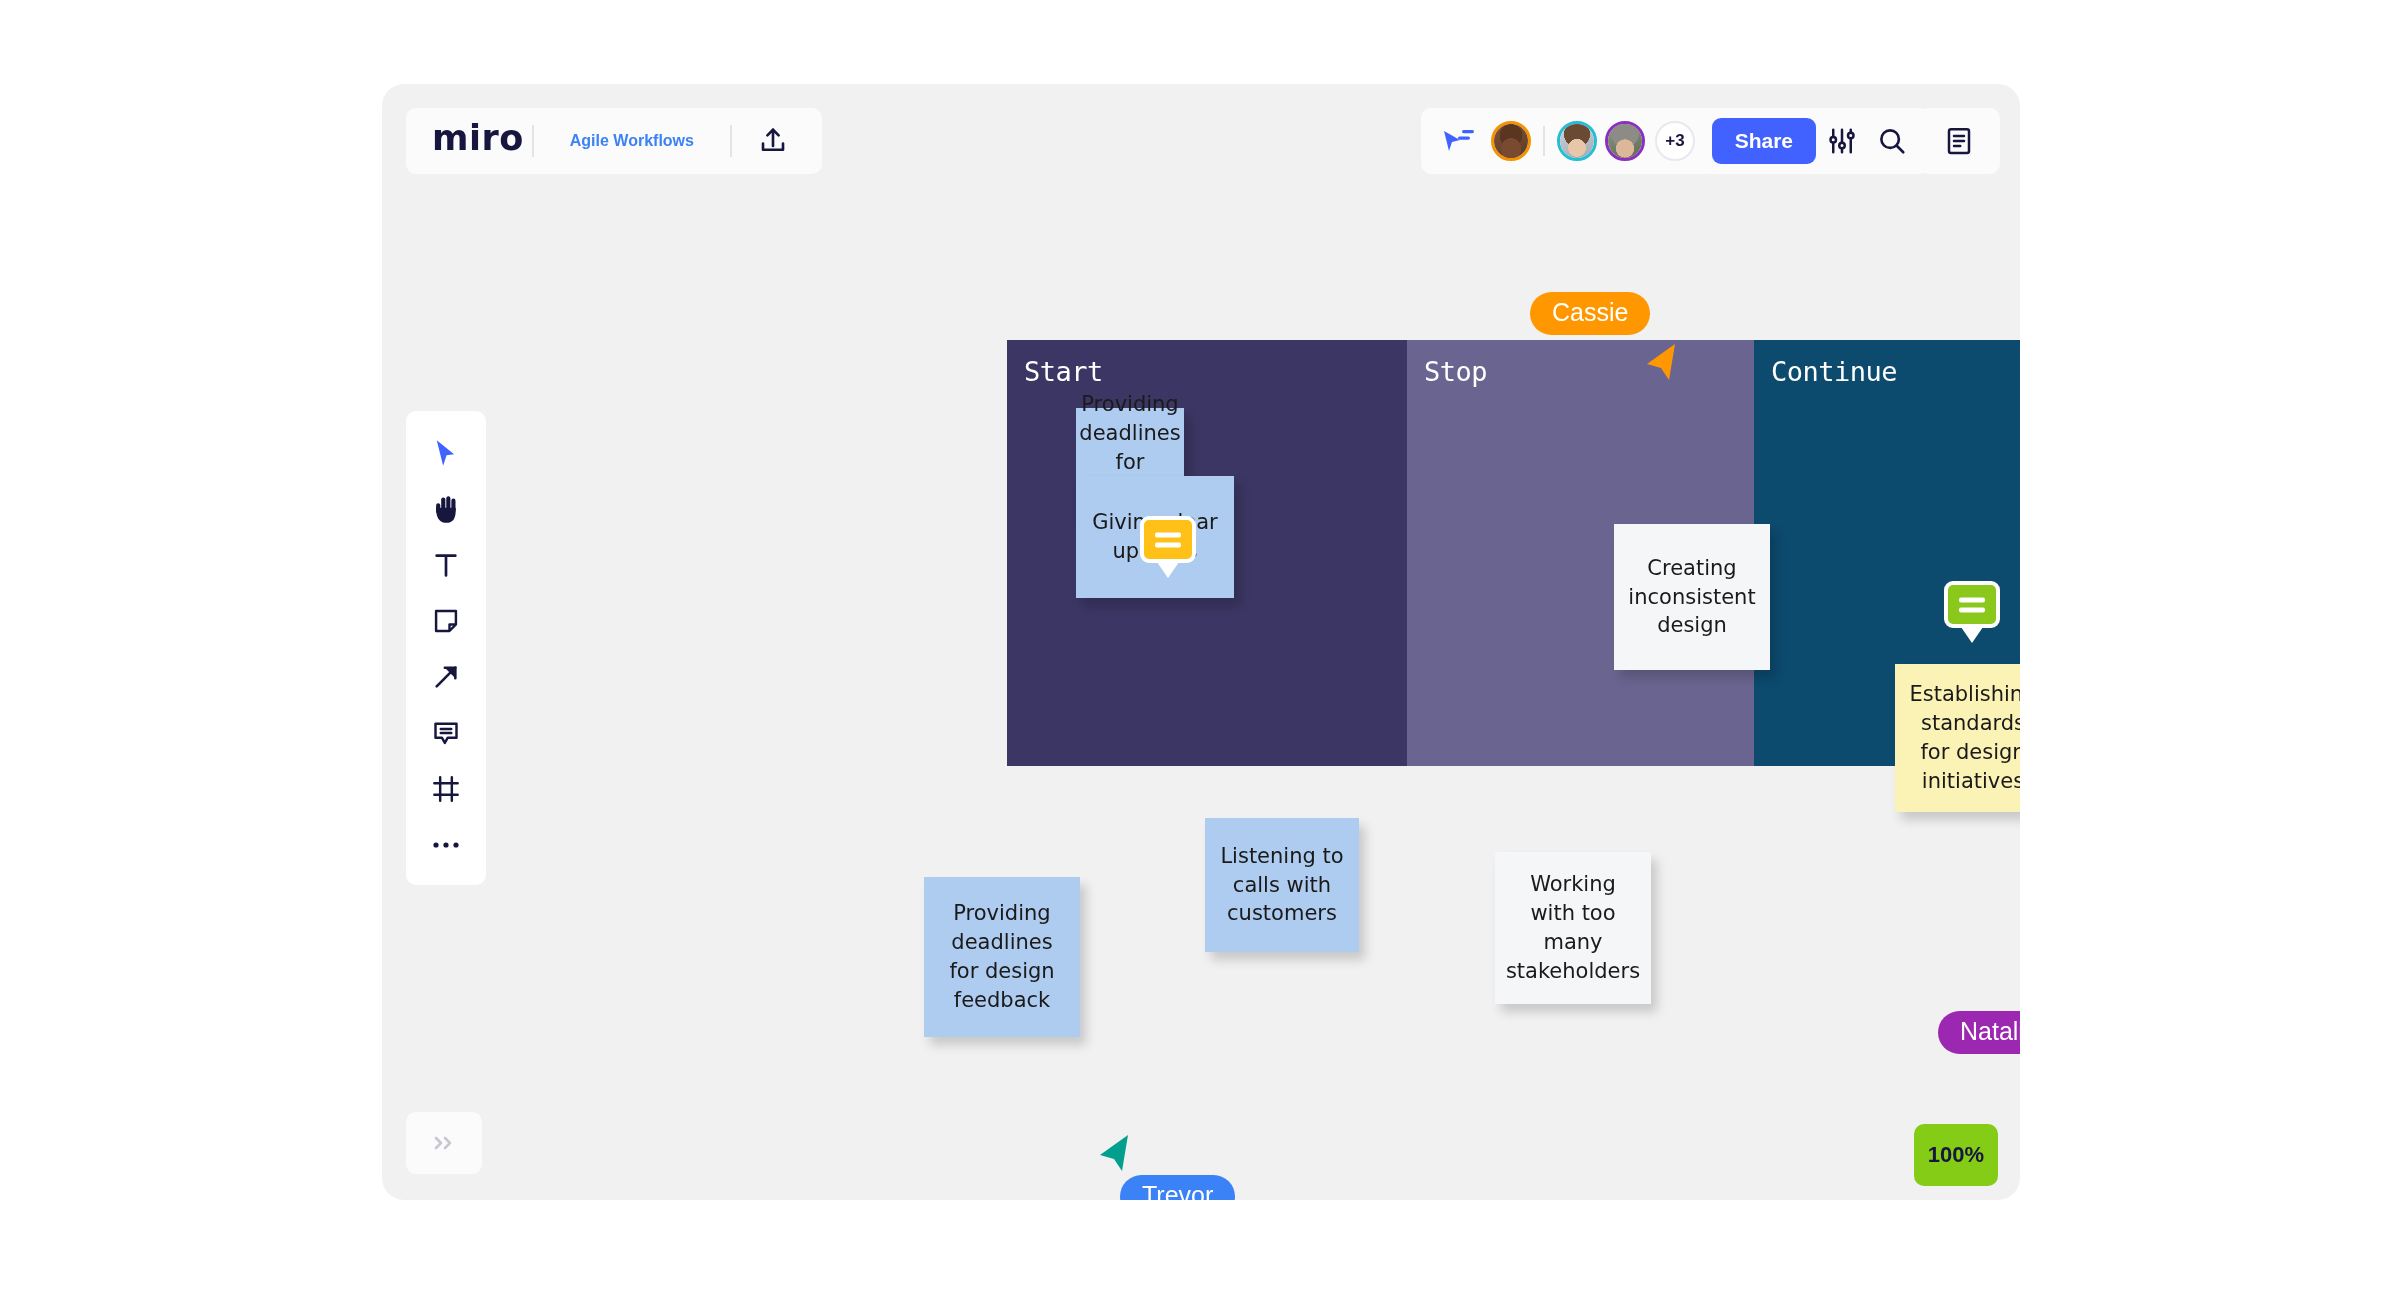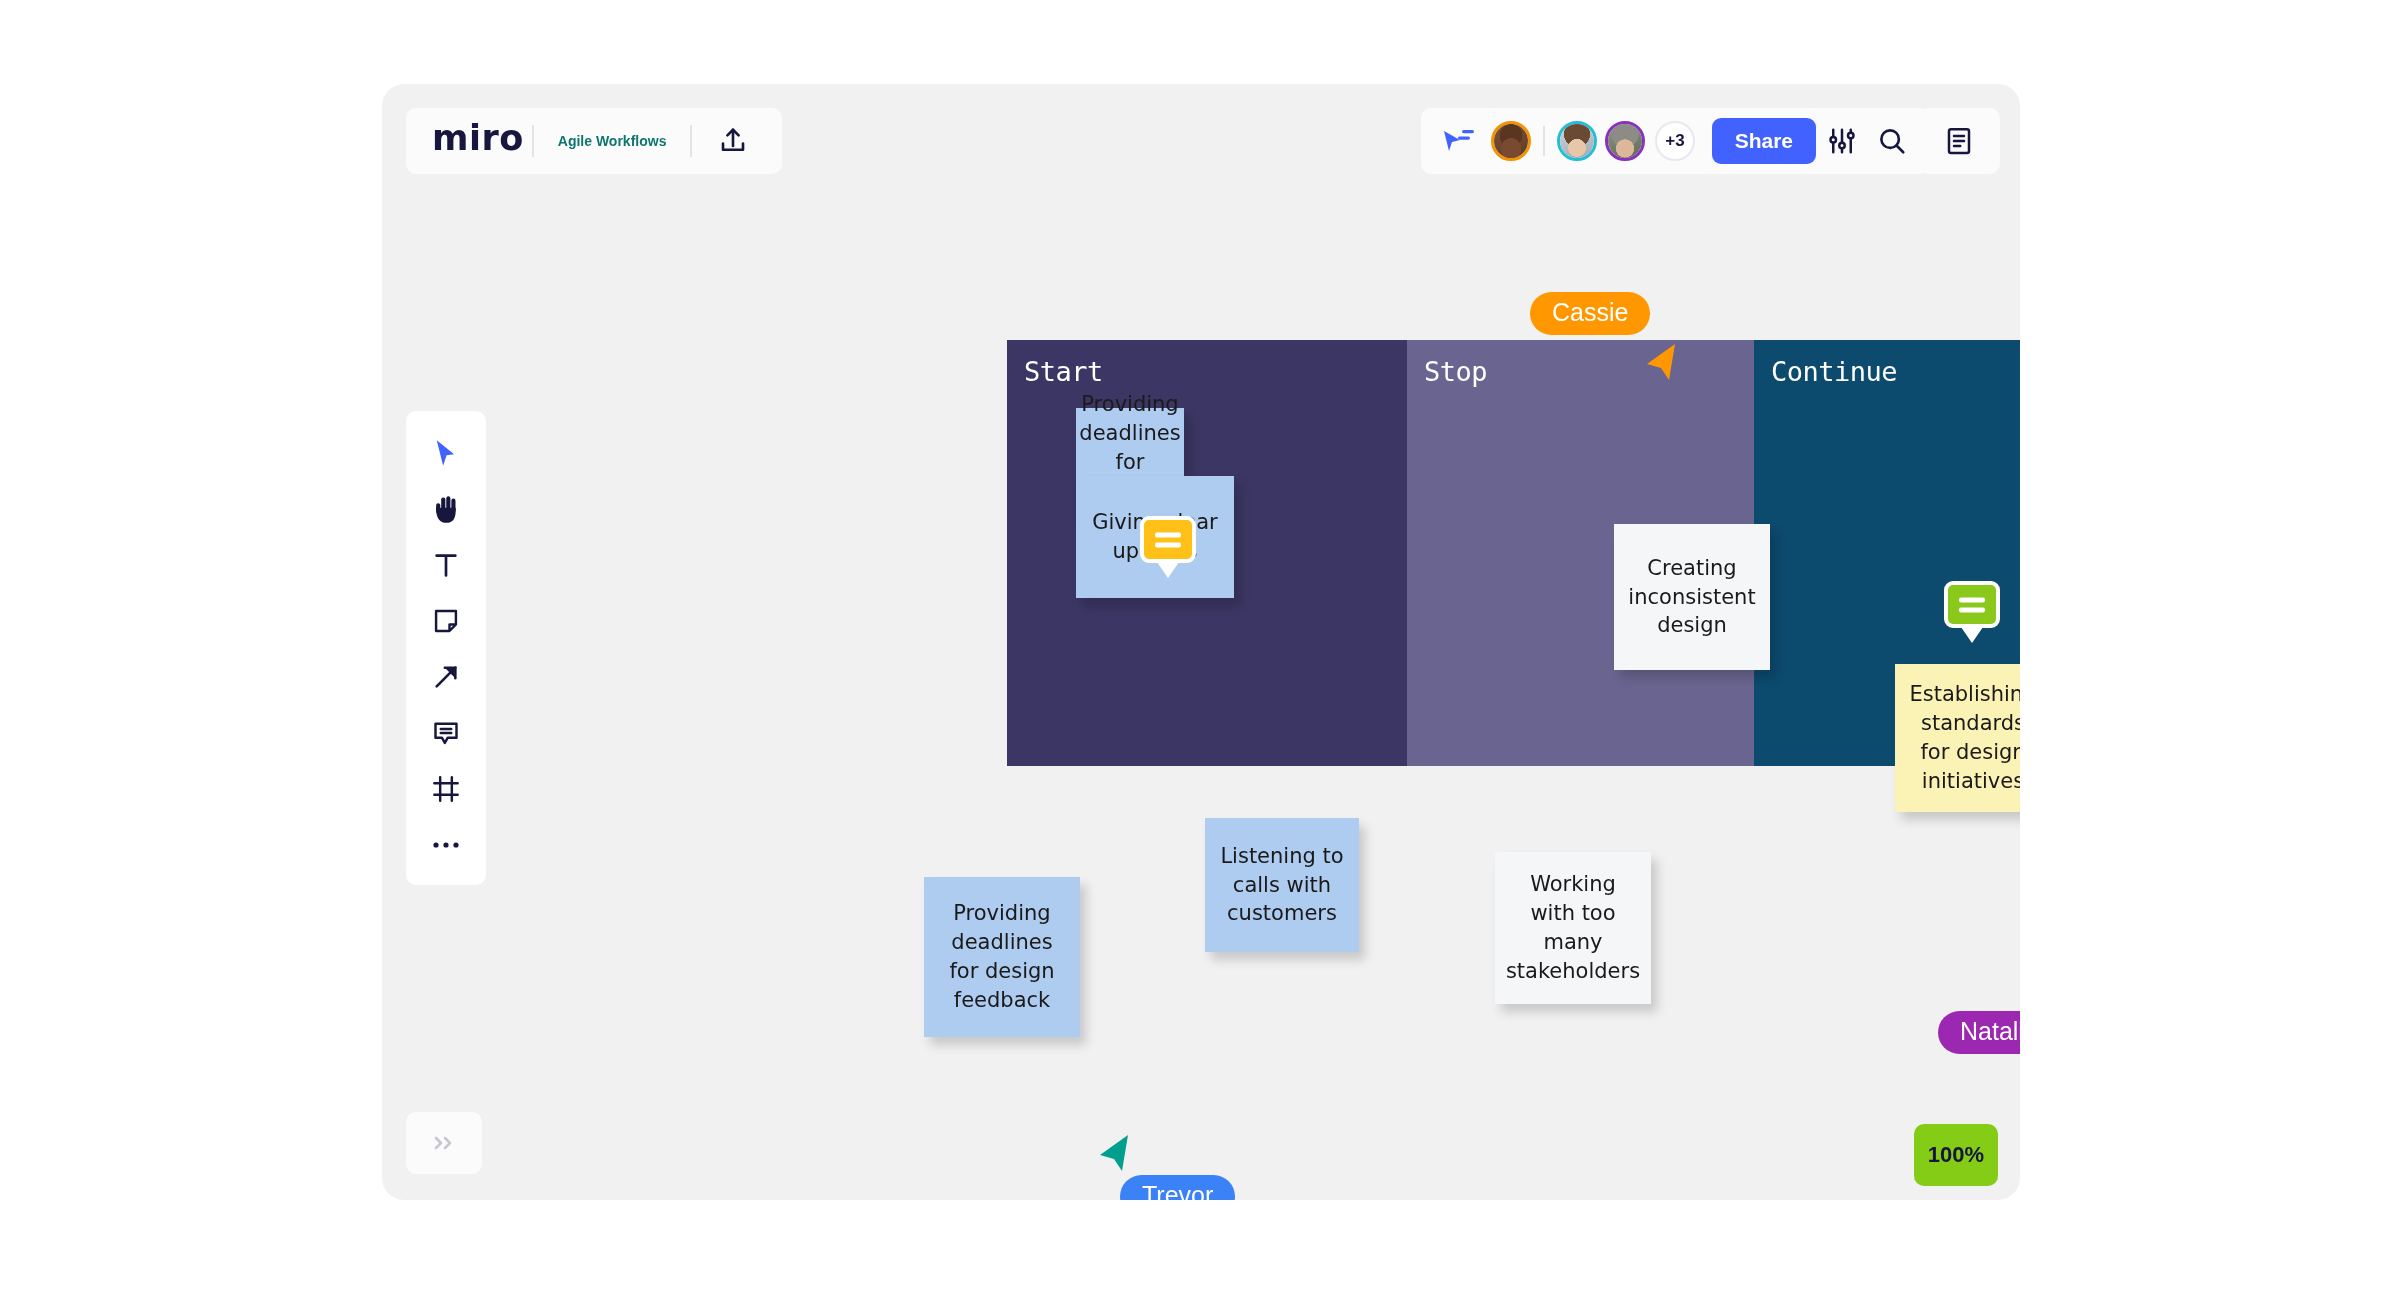--- a/index.html
+++ b/index.html
@@ -37,24 +37,24 @@
     font-weight: 700;
     letter-spacing: 0.5px;
     color: #17163e;
     line-height: 1;
     padding-right: 8px;
     position: relative;
     top: -3px;
   }
   .tb-div { width: 2px; height: 32px; background: #e3e3e8; }
   #board-name {
-    font-size: 14px;
+    font-size: 16px;
     font-weight: 700;
-    color: #0f766e;
-    padding: 0 24px;
+    color: #3b82f6;
+    padding: 0 36px;
     white-space: nowrap;
   }
   #upload-btn {
     padding: 0 8px 0 26px;
     display: flex; align-items: center;
     cursor: pointer;
   }
 
   
   .pill-group {

